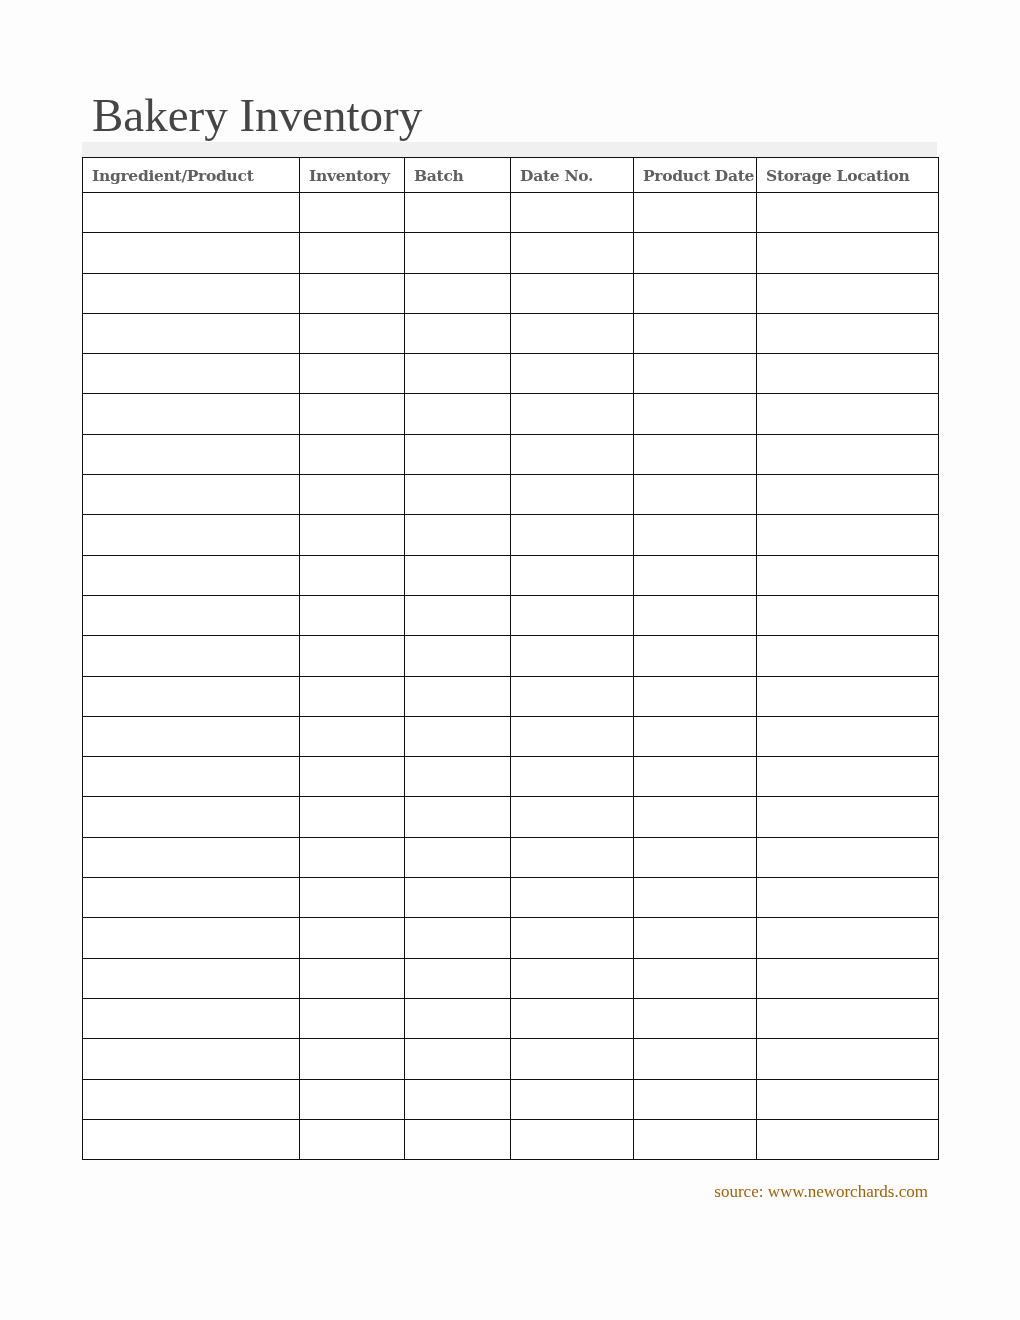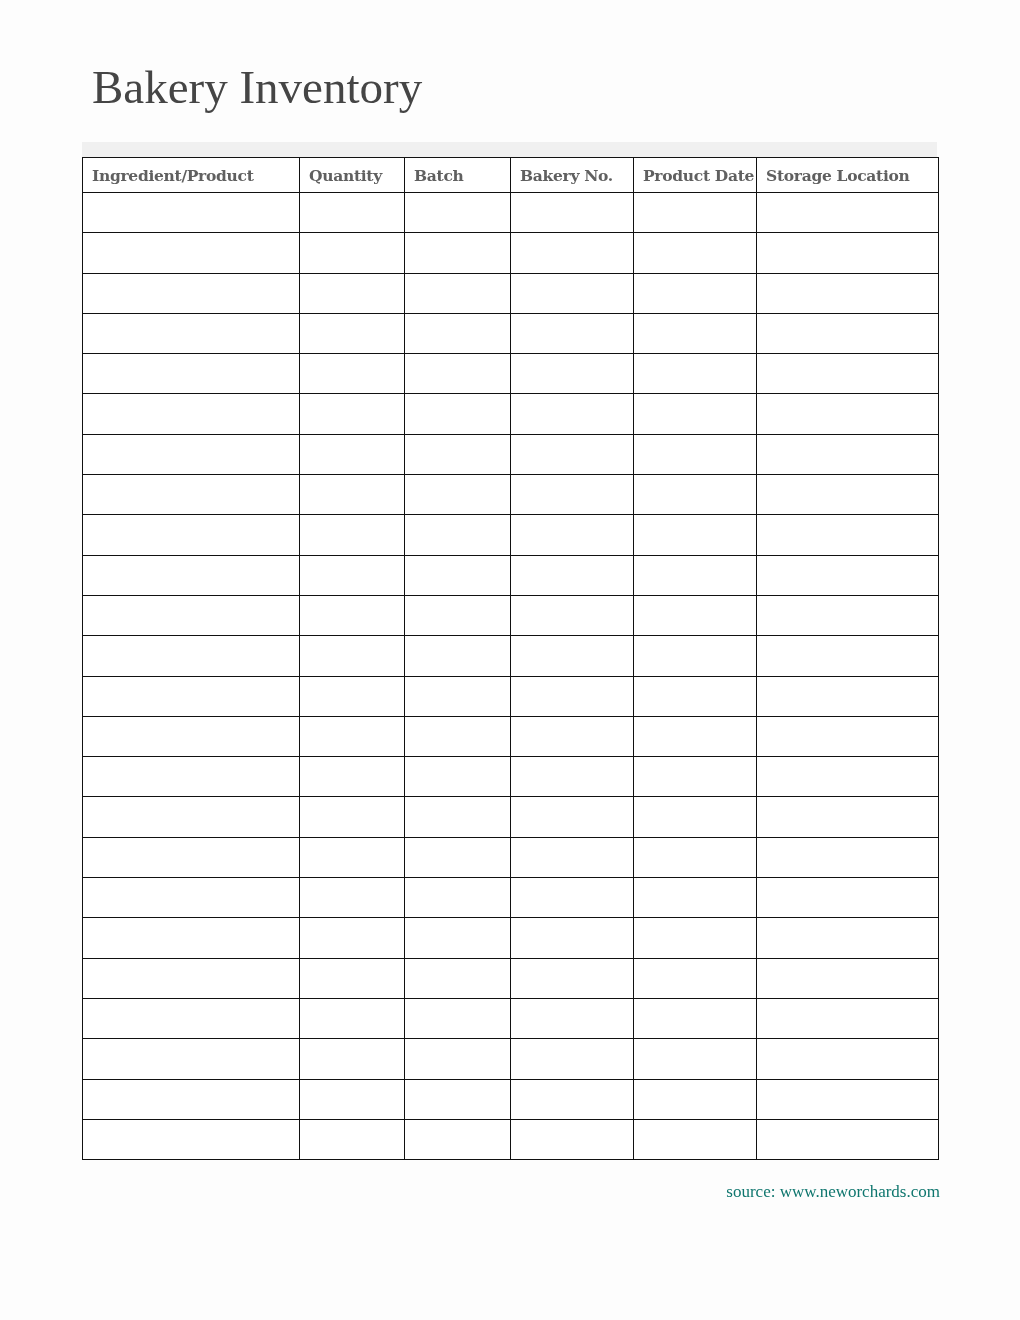--- a/index.html
+++ b/index.html
@@ -5,21 +5,21 @@
     html, body { margin: 0; padding: 0; }
     body {
       width: 1020px; height: 1320px;
       background: #fdfdfd;
       position: relative;
       overflow: hidden;
       font-family: "DejaVu Serif", serif;
     }
     .title {
       position: absolute;
-      left: 92px; top: 58px;
+      left: 92px; top: 86px;
       font-family: "Liberation Serif", serif;
       font-size: 47px;
       color: #454545;
       line-height: 58px;
       margin: 0;
       font-weight: normal;
     }
     .band {
       position: absolute;
       left: 82px; top: 142px;
@@ -47,47 +47,47 @@
       font-weight: bold;
       font-size: 15.5px;
       color: #606060;
       letter-spacing: -0.3px;
       white-space: nowrap;
       overflow: hidden;
     }
     table.inv td { height: 39.3px; }
     .source {
       position: absolute;
-      right: 80px; top: 1182px;
+      right: 92px; top: 1182px;
       font-family: "Liberation Serif", serif;
       font-size: 17px;
-      color: #0f766e;
+      color: #a16207;
     }
   </style>
 </head>
 <body>
 
 <h1 class="title">Bakery Inventory</h1>
 <div class="band"></div>
 
 <table class="inv">
   <colgroup id="cols">
       <col style="width: 217px;">
       <col style="width: 105px;">
       <col style="width: 106px;">
       <col style="width: 123px;">
       <col style="width: 123px;">
       <col style="width: 182px;">
     </colgroup>
   <thead>
     <tr>
       <th>Ingredient/Product</th>
-      <th>Quantity</th>
+      <th>Inventory</th>
       <th>Batch</th>
-      <th>Bakery No.</th>
+      <th>Date No.</th>
       <th>Product Date</th>
       <th>Storage Location</th>
     </tr>
   </thead>
   <tbody id="tbody">
       <tr>
         <td></td>
         <td></td>
         <td></td>
         <td></td>

